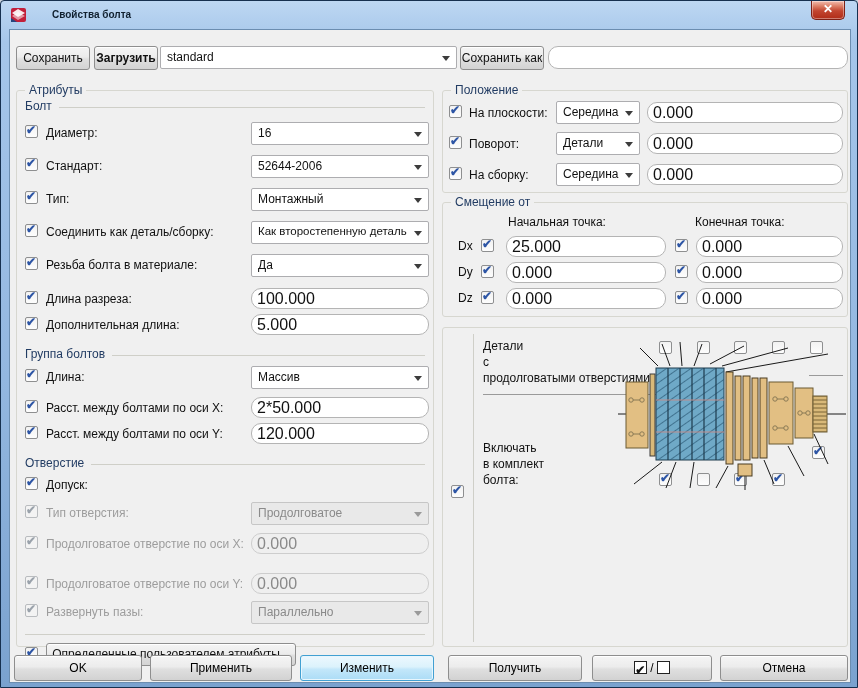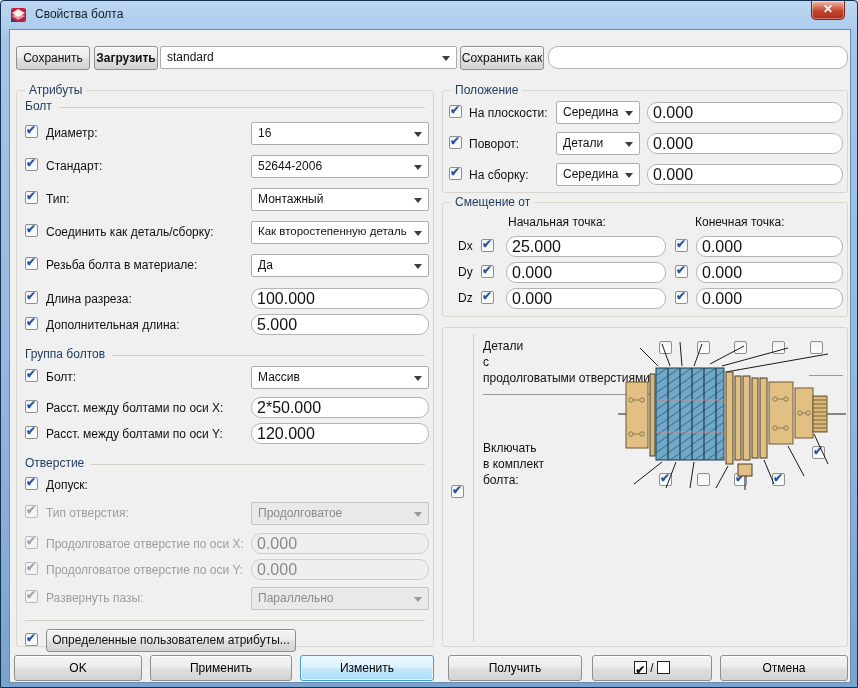--- a/index.html
+++ b/index.html
@@ -2,21 +2,21 @@
 <html><head>
 <meta charset="utf-8">
 <style>
   * { margin:0; padding:0; box-sizing:border-box; }
   html,body { background:#cfd8e2; font-family:"Liberation Sans", sans-serif; }
   .window{ position:relative; width:858px; height:688px;
     background:linear-gradient(180deg,#bdd7f2 0%,#a5c6ea 6%,#93b7e0 55%,#7aa2cf 100%);
     border:1px solid #16304f; border-radius:4px 4px 0 0; overflow:hidden; }
   .titlebar{ position:relative; height:28px; }
   .app-icon{ position:absolute; left:10px; top:6px; width:16px; height:16px; }
-  .win-title{ position:absolute; left:34px; top:0; line-height:27px; font-size:12px; color:#10202f; }
+  .win-title{ position:absolute; left:51px; top:0; line-height:27px; font-size:10px; color:#10202f;font-weight:bold; }
   .close-btn{ position:absolute; top:0; right:12px; width:34px; height:19px;
     background:linear-gradient(180deg,#f2bdb0 0%,#dd8068 28%,#c24530 55%,#b02c18 100%);
     border:1px solid #7e2015; border-top:none; border-radius:0 0 5px 5px;
     color:#fff; font-weight:bold; text-align:center; line-height:16px; font-size:12px;
     box-shadow:inset 0 0 0 1px rgba(255,255,255,.38); cursor:default; }
   .client{ position:absolute; left:8px; top:28px; width:842px; height:654px;
     background:#f0f0f0; border:1px solid #6b8db0; }
 
   
   .tb-btn{ position:absolute; height:24px; border:1px solid #8e8e8e; border-radius:3px;
@@ -166,21 +166,21 @@
         <input class="ctrl tinput" value="5.000" style="">
       </div>
 
       <div class="sect" style="margin:12px 8px 0 8px;">
         <span>Группа болтов</span>
         <span class="sline"></span>
       </div>
 
       <div class="lrow h23" style="margin-top:5px;">
         <span class="cb checked"></span>
-        <span class="lbl">Болт:</span>
+        <span class="lbl">Длина:</span>
         <div class="ctrl combo">
           <span>Массив</span><span class="carr"></span>
         </div>
       </div>
       <div class="lrow h21" style="margin-top:8px;">
         <span class="cb checked"></span>
         <span class="lbl">Расст. между болтами по оси X:</span>
         <input class="ctrl tinput" value="2*50.000" style="">
       </div>
       <div class="lrow h21" style="margin-top:5px;">
@@ -203,21 +203,21 @@
         <span class="lbl dis">Тип отверстия:</span>
         <div class="ctrl combo disabled">
           <span>Продолговатое</span><span class="carr"></span>
         </div>
       </div>
       <div class="lrow h21" style="margin-top:8px;">
         <span class="cb checked disabled"></span>
         <span class="lbl dis">Продолговатое отверстие по оси X:</span>
         <input class="ctrl tinput" disabled="" value="0.000" style="">
       </div>
-      <div class="lrow h21" style="margin-top:5px;">
+      <div class="lrow h21" style="margin-top:19px;">
         <span class="cb checked disabled"></span>
         <span class="lbl dis">Продолговатое отверстие по оси Y:</span>
         <input class="ctrl tinput" disabled="" value="0.000" style="">
       </div>
       <div class="lrow h23" style="margin-top:7px;">
         <span class="cb checked disabled"></span>
         <span class="lbl dis">Развернуть пазы:</span>
         <div class="ctrl combo disabled">
           <span>Параллельно</span><span class="carr"></span>
         </div>

